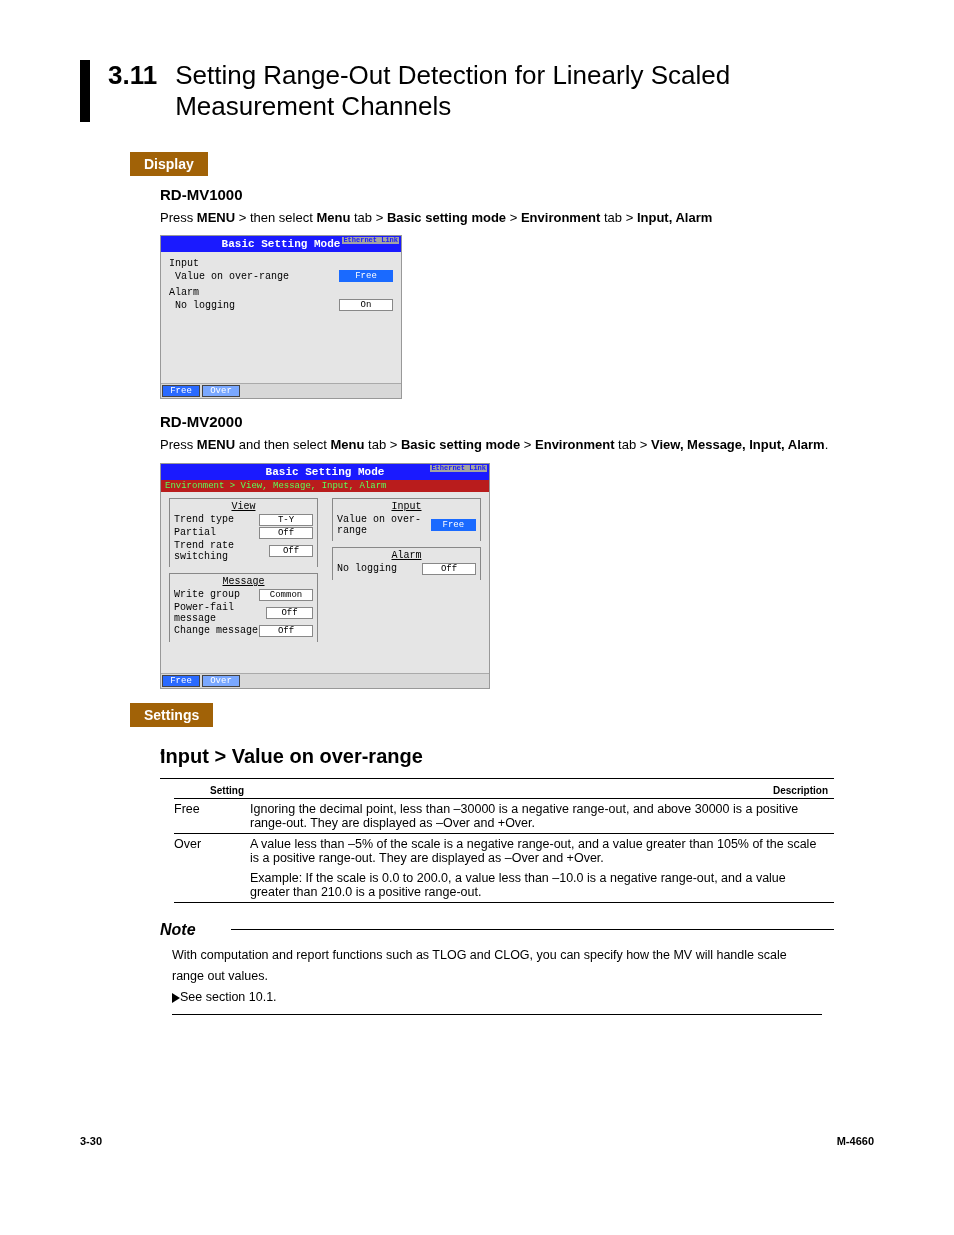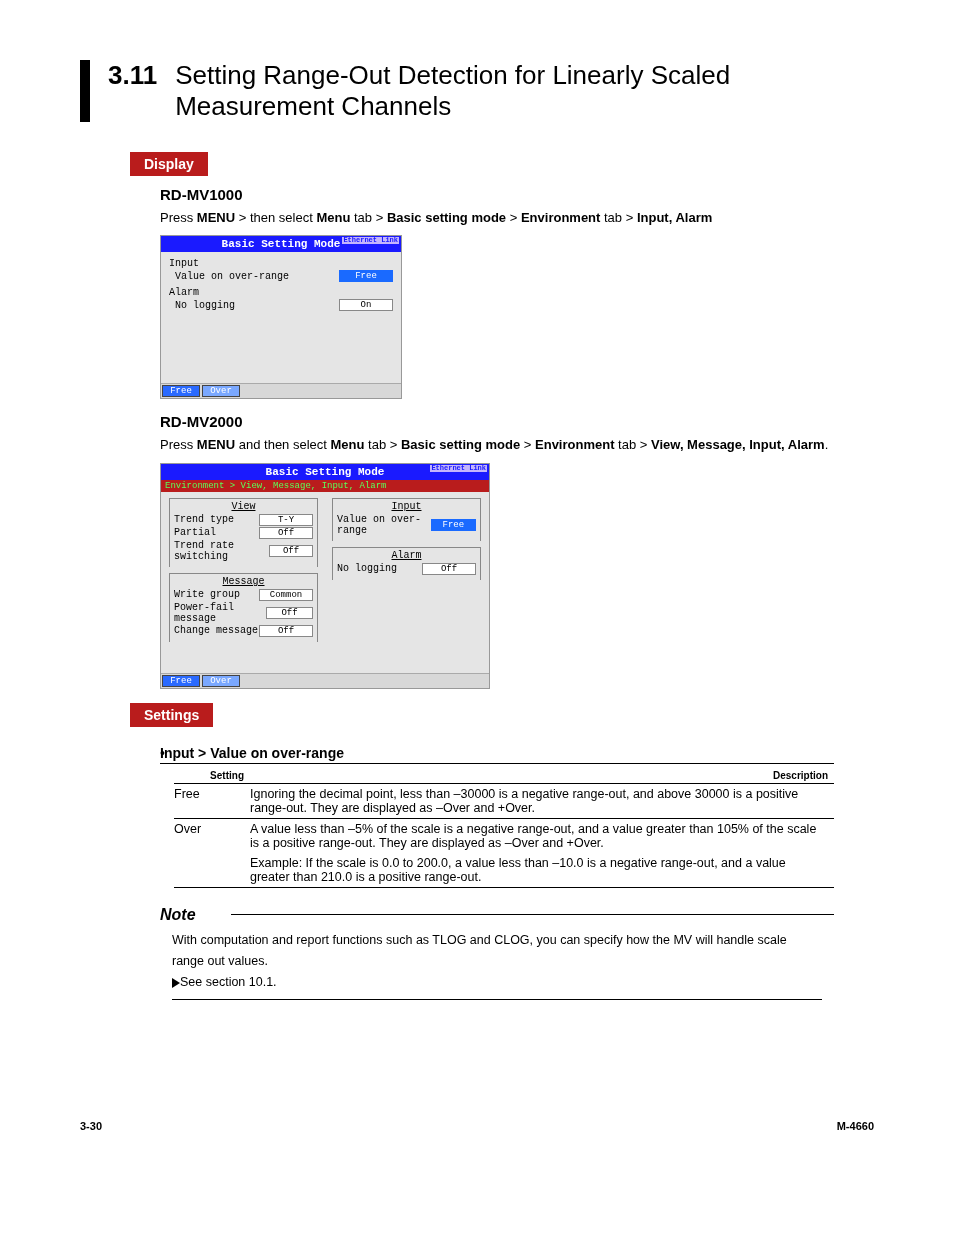--- a/index.html
+++ b/index.html
@@ -30,21 +30,21 @@
     margin-right: 18px;
     line-height:1.2;
   }
   .section-title {
     font-size: 26px;
     font-weight: normal;
     line-height:1.2;
   }
   .subhead {
     display:inline-block;
-    background:#b91c1c;
+    background:#a16207;
     color:#fff;
     font-weight:bold;
     padding:4px 14px;
     margin-left:50px;
     margin-bottom:10px;
     font-size:14px;
   }
   .content-col {
     margin-left: 80px;
     margin-right: 40px;
@@ -67,21 +67,21 @@
     background:#1a1aff;
     color:#fff;
     font-weight:bold;
     text-align:center;
     padding:2px 0;
     font-size:11px;
     position:relative;
   }
   .ss-eth {
     position:absolute; right:2px; top:1px;
-    font-size:7px; line-height:7px; background:#c4b5fd; color:#1a1aff;
+    font-size:7px; line-height:7px; background:#a3a3a3; color:#1a1aff;
     padding:0 1px;
   }
   .ss-body { padding:6px 8px 30px 8px; min-height:110px;}
   .ss-row { display:flex; justify-content:space-between; align-items:center; margin:1px 0;}
   .ss-val {
     border:1px solid #888; background:#fff; width:48px;
     text-align:center; font-size:9px; padding:0 2px;
   }
   .ss-val.sel { background:#1a6aff; color:#fff; border-color:#1a6aff;}
   .ss-footer {
@@ -103,22 +103,22 @@
     text-align:center; text-decoration:underline; margin-bottom:2px;
     color:#000;
   }
   .ss-columns{ display:flex; gap:14px;}
   .ss-col{ flex:1;}
   .ss-fieldset{
     border-top:1px solid #888; border-left:1px solid #888; border-right:1px solid #888;
     padding:2px 4px 4px 4px; margin-bottom:6px;
   }
   .bullet-head {
-    font-weight:bold; font-size:14px;
-    border-bottom:1px solid #000; padding-bottom:2px;
+    font-weight:bold; font-size:20px;
+    border-bottom:1px solid #000; padding-bottom:10px;
     margin-left:-14px;
   }
   .bullet-wrap { padding-left:14px; position:relative; margin-top:8px;}
   .bullet-wrap::before{
     content:"•"; position:absolute; left:0; top:0; font-size:14px;
   }
   table.desc {
     border-collapse:collapse; width:100%; font-size:12.5px; margin-top:4px;
   }
   table.desc th {

